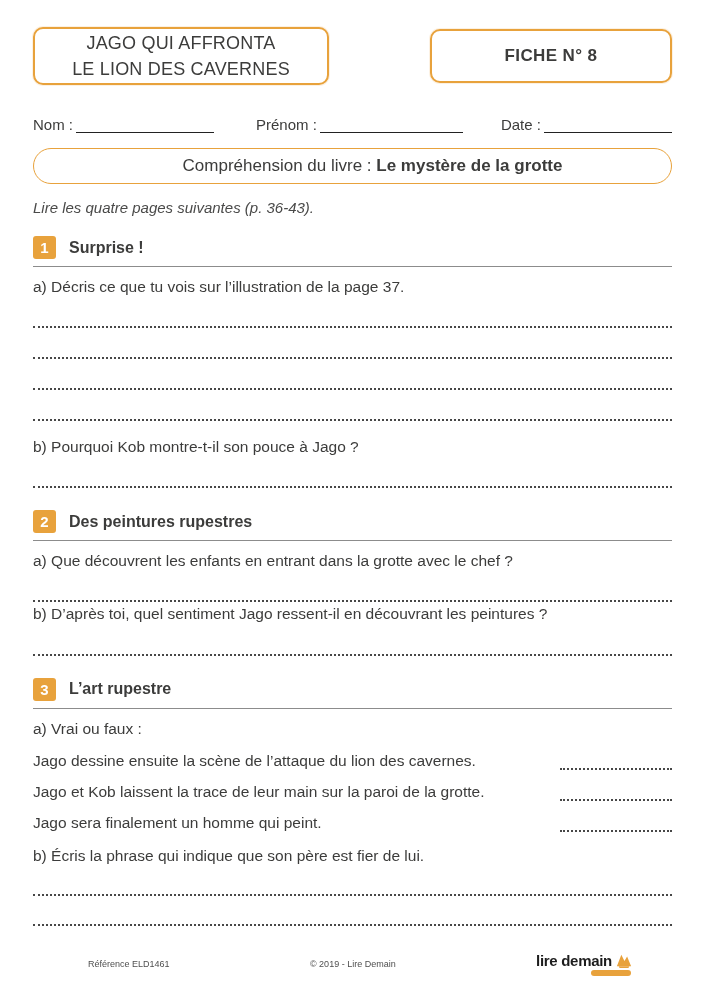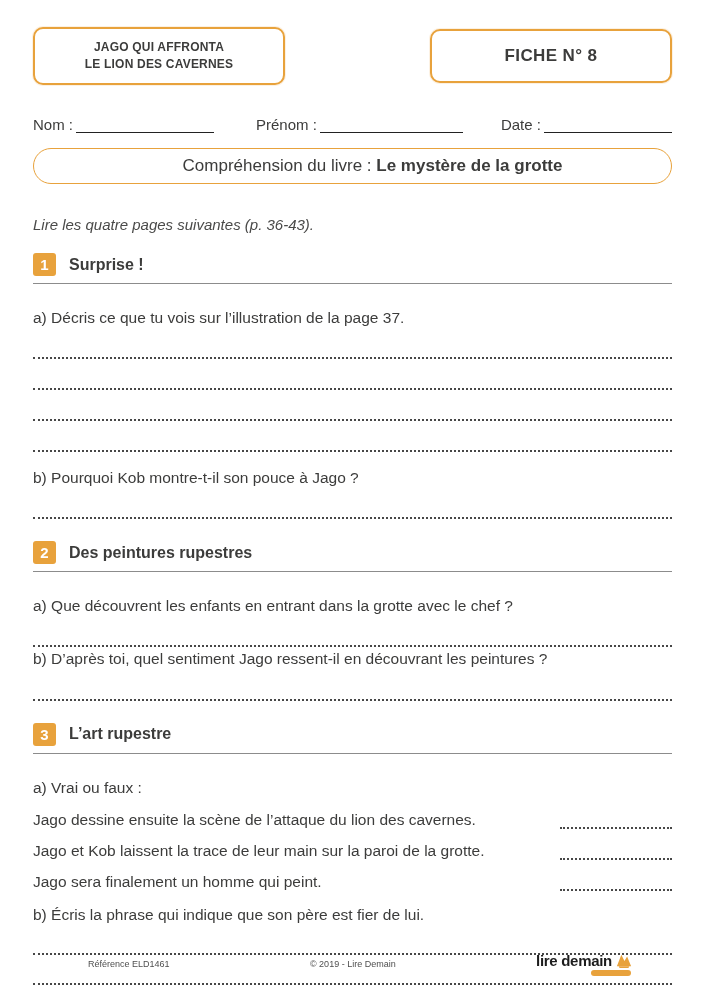--- a/index.html
+++ b/index.html
@@ -16,21 +16,21 @@
   
   .header-row { display: flex; justify-content: space-between; align-items: stretch; }
   .hbox {
     border: 2px solid #e8a23c;
     border-radius: 10px;
     display: flex; flex-direction: column; justify-content: center; align-items: center;
     text-align: center;
     background: #fff;
     box-shadow: 0 0 0 1px rgba(232,162,60,0.15);
   }
-  .hbox.book { width: 252px; height: 58px; font-size: 12px; font-weight: bold; line-height: 1.45; letter-spacing: 0.2px; }
+  .hbox.book { width: 296px; height: 58px; font-size: 18px; font-weight: normal; line-height: 1.45; letter-spacing: 0.2px; }
   .hbox.fiche { width: 242px; height: 54px; margin-top: 2px; font-size: 17px; font-weight: bold; letter-spacing: 0.4px; }
 
   
   .identity { display: flex; align-items: flex-end; margin-top: 28px; height: 20px; font-size: 15px; }
   .identity .lbl { white-space: nowrap; padding-right: 3px; }
   .fill-line { border-bottom: 1.6px solid #222222; height: 18px; }
   .fl-nom { width: 138px; margin-right: 42px; }
   .fl-prenom { width: 143px; margin-right: 38px; }
   .fl-date { flex: 1; }
 
@@ -40,41 +40,41 @@
     border: 1.6px solid #e8a23c;
     border-radius: 18px;
     height: 36px;
     display: flex; align-items: center; justify-content: center;
     font-size: 17px;
     padding-left: 40px;
   }
   .title-box .bold { font-weight: bold; }
 
   
-  .instruction { margin-top: 32px; font-style: italic; font-size: 15px; color: #4a4a49; }
+  .instruction { margin-top: 15px; font-style: italic; font-size: 15px; color: #4a4a49; }
 
   
   .sec-head {
     display: flex; align-items: center; gap: 13px;
     border-bottom: 1px solid #8c8c8c;
     padding-bottom: 7px;
     margin-top: 20px;
   }
   .sec-head.mt22 { margin-top: 22px; }
   .num-square {
     width: 23px; height: 23px;
     background: #e8a23c; color: #ffffff;
     border-radius: 3px;
     display: flex; align-items: center; justify-content: center;
     font-size: 15px; font-weight: bold;
     flex-shrink: 0;
   }
   .sec-title { font-size: 16px; font-weight: bold; color: #3c3c3b; }
 
-  .question { margin-top: 24px; font-size: 15.5px; line-height: 1.3; }
+  .question { margin-top: 10px; font-size: 15.5px; line-height: 1.3; }
   .question.qb { margin-top: 16px; }
   .question.qb2 { margin-top: 2px; }
   .question.qb3 { margin-top: 14px; }
 
   .dotline { height: 31px; border-bottom: 2.5px dotted #474747; }
   .dotline.short-h { height: 30px; }
 
   .tf-row {
     display: flex; justify-content: space-between; align-items: flex-end;
     margin-top: 10px; font-size: 15.5px; height: 21px;

